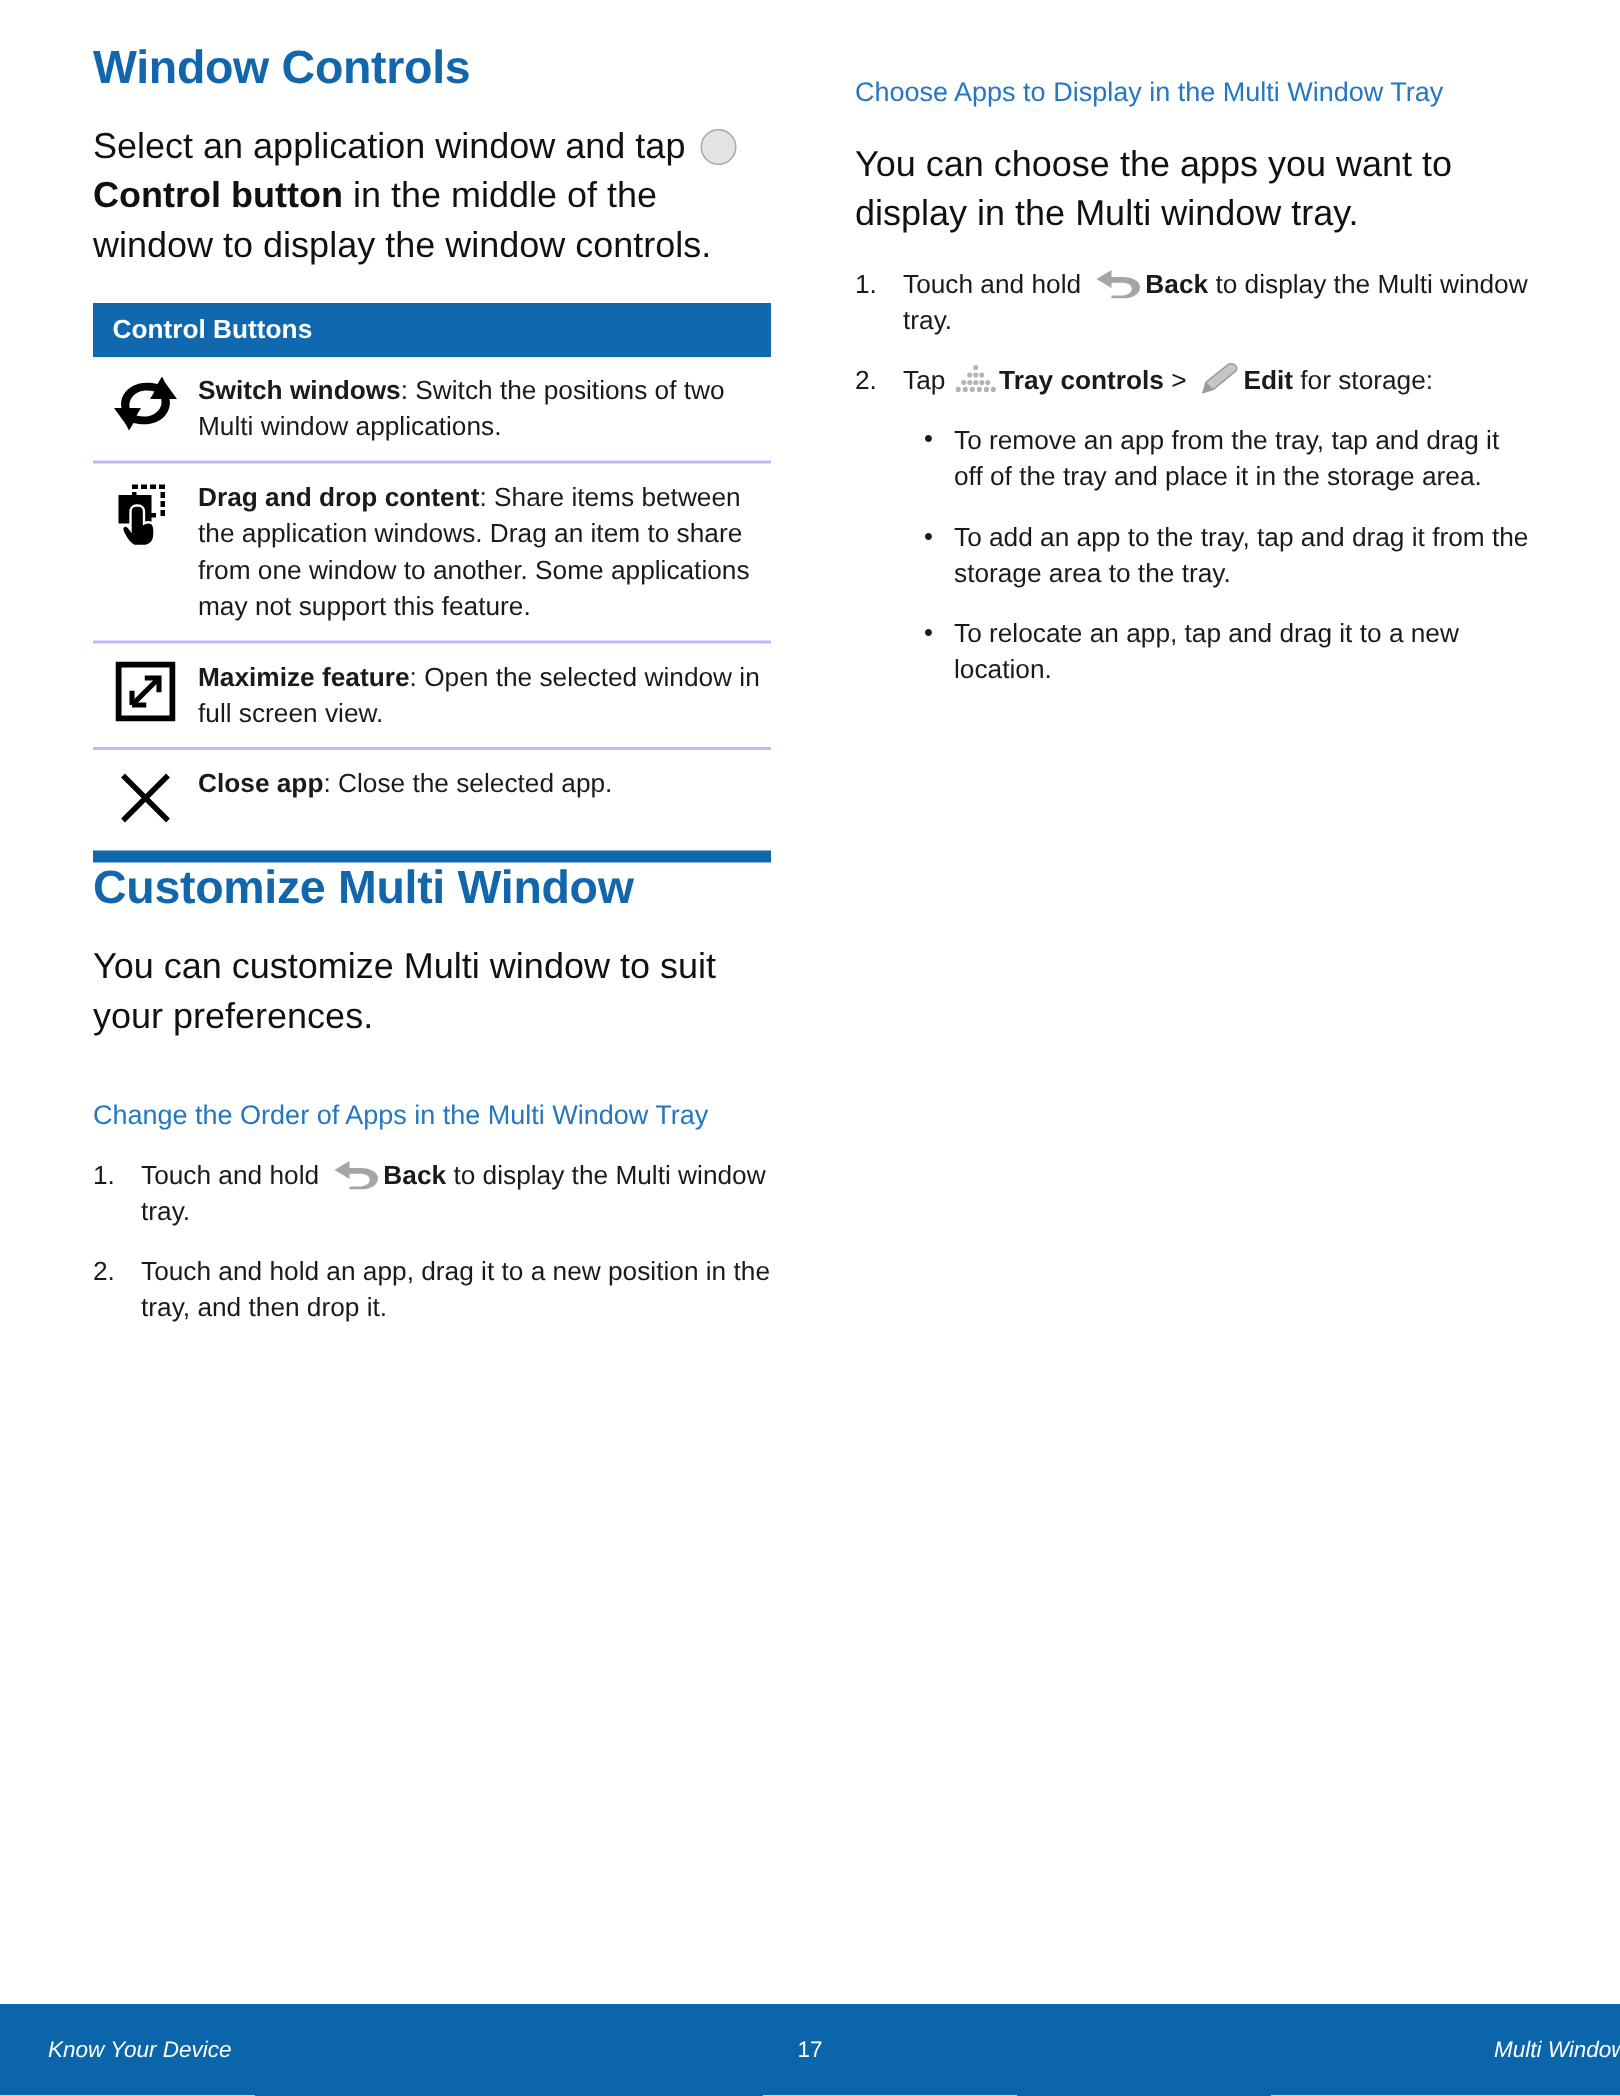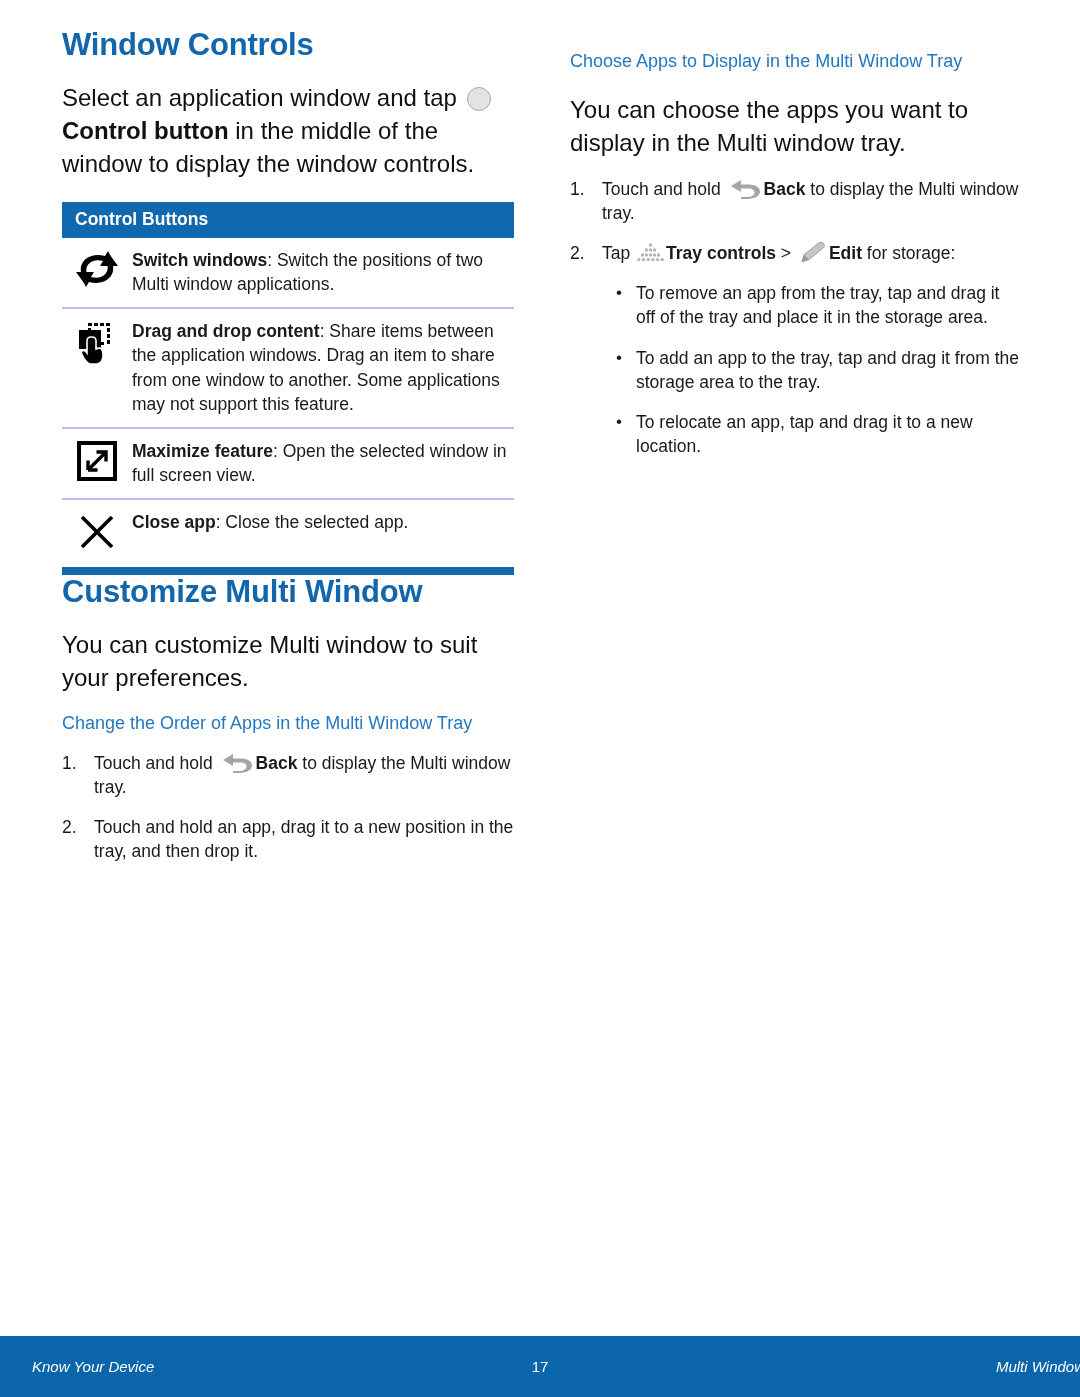--- a/index.html
+++ b/index.html
@@ -163,21 +163,21 @@
         <div class="ctrl-text"><b>Close app</b><span>: Close the selected app.</span></div>
       </div>
 
       <div class="table-bottom-rule"></div>
     </div>
 
     <h1 class="section-title" style="">Customize Multi Window</h1>
 
     <p class="body-text">You can customize Multi window to suit your preferences.</p>
 
-    <h2 class="sub-title" style="margin-top:18px;">Change the Order of Apps in the Multi Window Tray</h2>
+    <h2 class="sub-title" style="margin-top:38px;">Change the Order of Apps in the Multi Window Tray</h2>
 
     <ol class="steps">
       <li>
         <span class="num">1.</span>
         <span class="step-body"><span>Touch and hold </span><span class="ico ico-back"><svg width="34" height="21" viewBox="0 0 34 21" aria-hidden="true">
                 <path d="M13 2 L3 8 L13 14 L13 10.5 L20 10.5 C24 10.5 26.5 12 26.5 14.5 C26.5 17.2 23.5 19 19 19 L13 19 L13 21 L20 21 C27 21 32 18 32 13.6 C32 9.4 27.4 6.6 20.5 6.6 L13 6.6 Z" fill="#a5a5a5"></path>
               </svg></span><b>Back</b><span> to display the Multi window tray.</span></span>
       </li>
       <li>
         <span class="num">2.</span>

